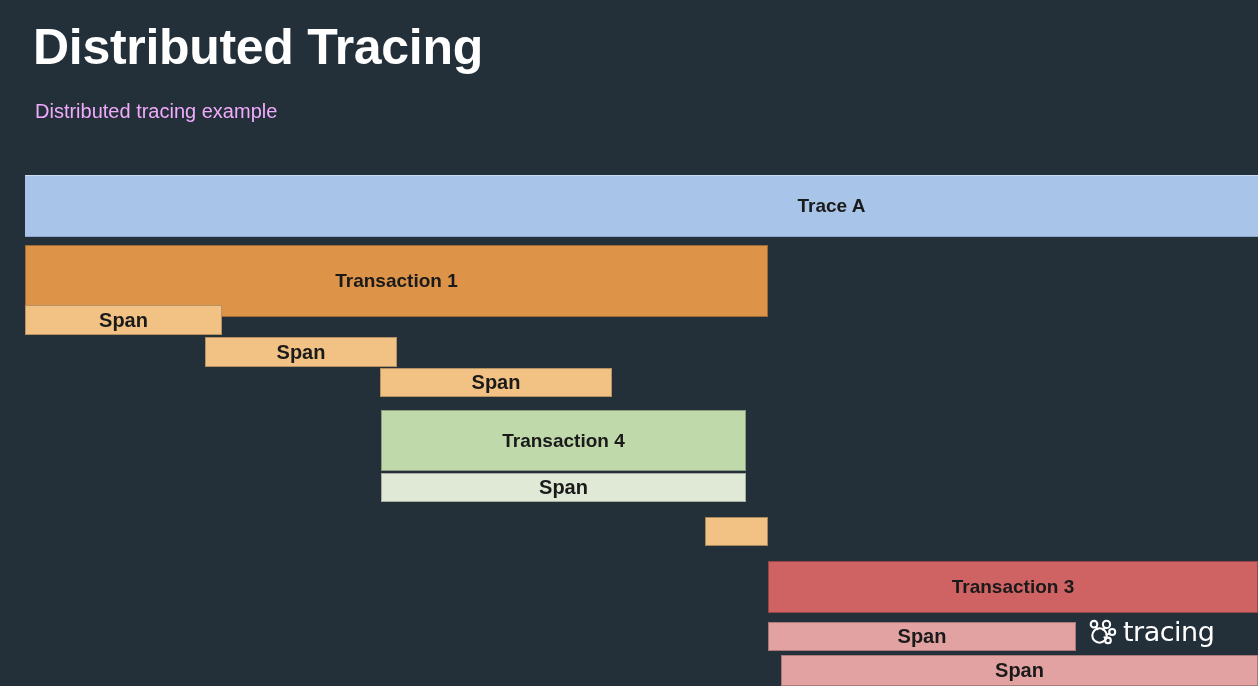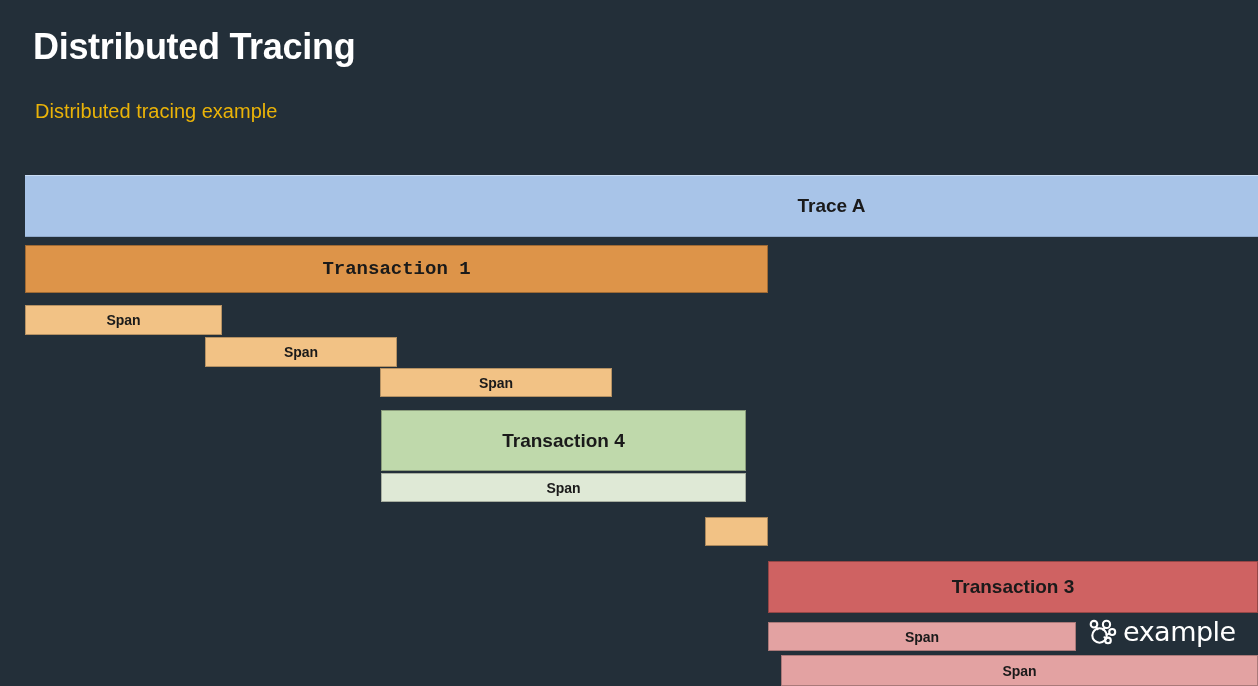--- a/index.html
+++ b/index.html
@@ -16,34 +16,34 @@
   }
   #slide {
     position: absolute;
     inset: 0;
     background: #232f39;
   }
   #title {
     position: absolute;
     left: 33px;
     top: 24px;
-    font-size: 36px;
+    font-size: 50px;
     font-weight: bold;
     color: #ffffff;
     letter-spacing: -0.3px;
     line-height: 46px;
     white-space: nowrap;
   }
   #subtitle {
     position: absolute;
     left: 35px;
     top: 98px;
     font-size: 20px;
     font-weight: normal;
-    color: #eab308;
+    color: #f0abfc;
     line-height: 26px;
     white-space: nowrap;
   }
   #waterfall {
     position: absolute;
     left: 0;
     top: 0;
     width: 1258px;
     height: 686px;
   }
@@ -62,21 +62,21 @@
     font-size: 19px;
     border-top: 1px solid #c9dcf4;
     border-bottom: 1px solid #8fa9cb;
     text-align: center;
   }
   .bar.transaction {
     font-size: 19px;
     border: 1px solid rgba(0,0,0,0.28);
   }
   .bar.span {
-    font-size: 14px;
+    font-size: 20px;
     border: 1px solid rgba(0,0,0,0.25);
   }
   .bar.tiny {
     border: 1px solid rgba(0,0,0,0.3);
   }
   #elastic-logo {
     position: absolute;
     left: 1080px;
     top: 613px;
     width: 178px;
@@ -106,21 +106,21 @@
 
 <div id="slide">
 
   <div id="title">Distributed Tracing</div>
   <div id="subtitle">Distributed tracing example</div>
 
   <div id="waterfall">
       <div class="bar trace" style="left: 25px; top: 175px; width: 1233px; height: 62px; background: rgb(168, 196, 232); justify-content: center; padding-left: 380px;">
         <span>Trace A</span>
       </div>
-      <div class="bar transaction" style="left: 25px; top: 245px; width: 743px; height: 48px; background: rgb(221, 148, 73); font-family: Liberation Mono, monospace;">
+      <div class="bar transaction" style="left: 25px; top: 245px; width: 743px; height: 72px; background: rgb(221, 148, 73);">
         <span>Transaction 1</span>
       </div>
       <div class="bar span" style="left: 25px; top: 305px; width: 197px; height: 30px; background: rgb(242, 194, 133);">
         <span>Span</span>
       </div>
       <div class="bar span" style="left: 205px; top: 337px; width: 192px; height: 30px; background: rgb(242, 194, 133);">
         <span>Span</span>
       </div>
       <div class="bar span" style="left: 380px; top: 368px; width: 232px; height: 29px; background: rgb(242, 194, 133);">
         <span>Span</span>
@@ -149,16 +149,16 @@
     <span class="mark">
       <svg viewBox="0 0 32 30" width="32" height="30" aria-hidden="true">
         <circle cx="13.5" cy="18.5" r="7.2" fill="none" stroke="#ffffff" stroke-width="2.1"></circle>
         <circle cx="8.0" cy="7.2" r="3.3" fill="none" stroke="#ffffff" stroke-width="2.1"></circle>
         <circle cx="20.5" cy="7.4" r="3.6" fill="none" stroke="#ffffff" stroke-width="2.1"></circle>
         <circle cx="26.2" cy="15.0" r="3.0" fill="none" stroke="#ffffff" stroke-width="2.1"></circle>
         <circle cx="22.0" cy="23.4" r="2.8" fill="none" stroke="#ffffff" stroke-width="2.1"></circle>
         <path d="M10.2 10.0 L11.6 12.2 M18.9 10.6 L17.2 12.8 M23.4 16.6 L20.6 17.6 M19.9 21.6 L18.4 20.2" stroke="#ffffff" stroke-width="2.0" fill="none" stroke-linecap="round"></path>
       </svg>
     </span>
-    <span class="word">example</span>
+    <span class="word">tracing</span>
   </div>
 
 </div>
 
 </body></html>

